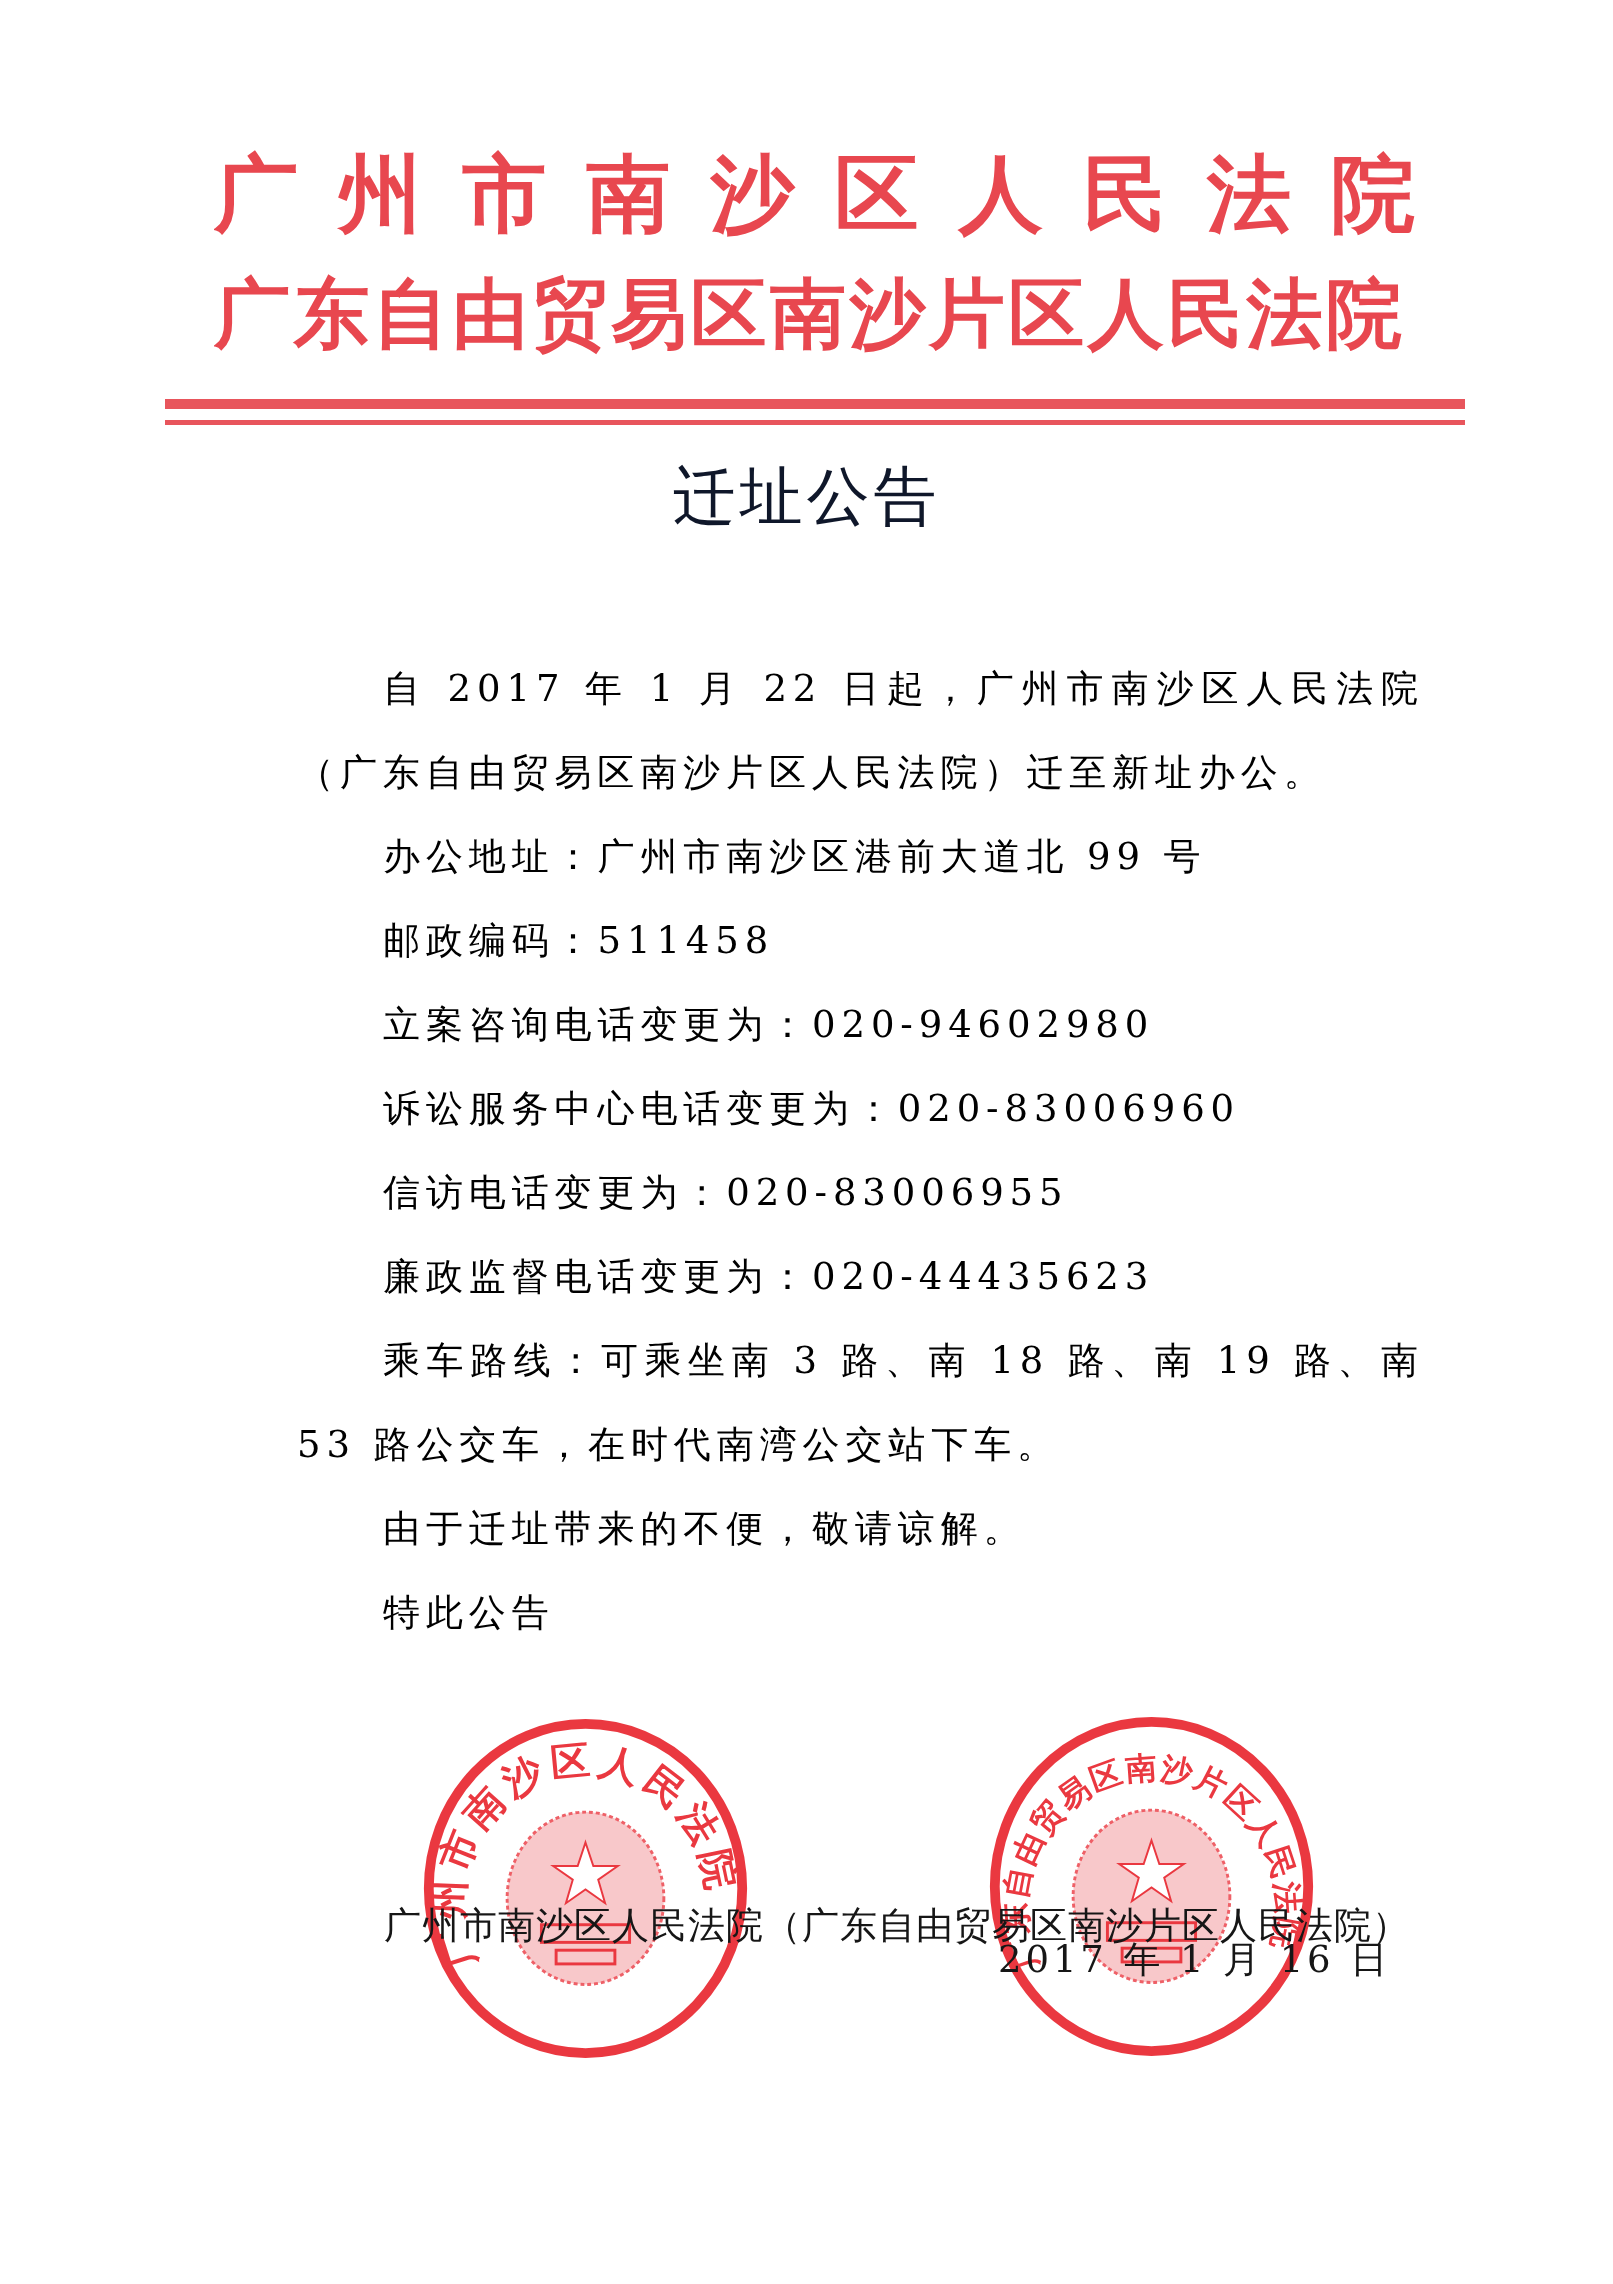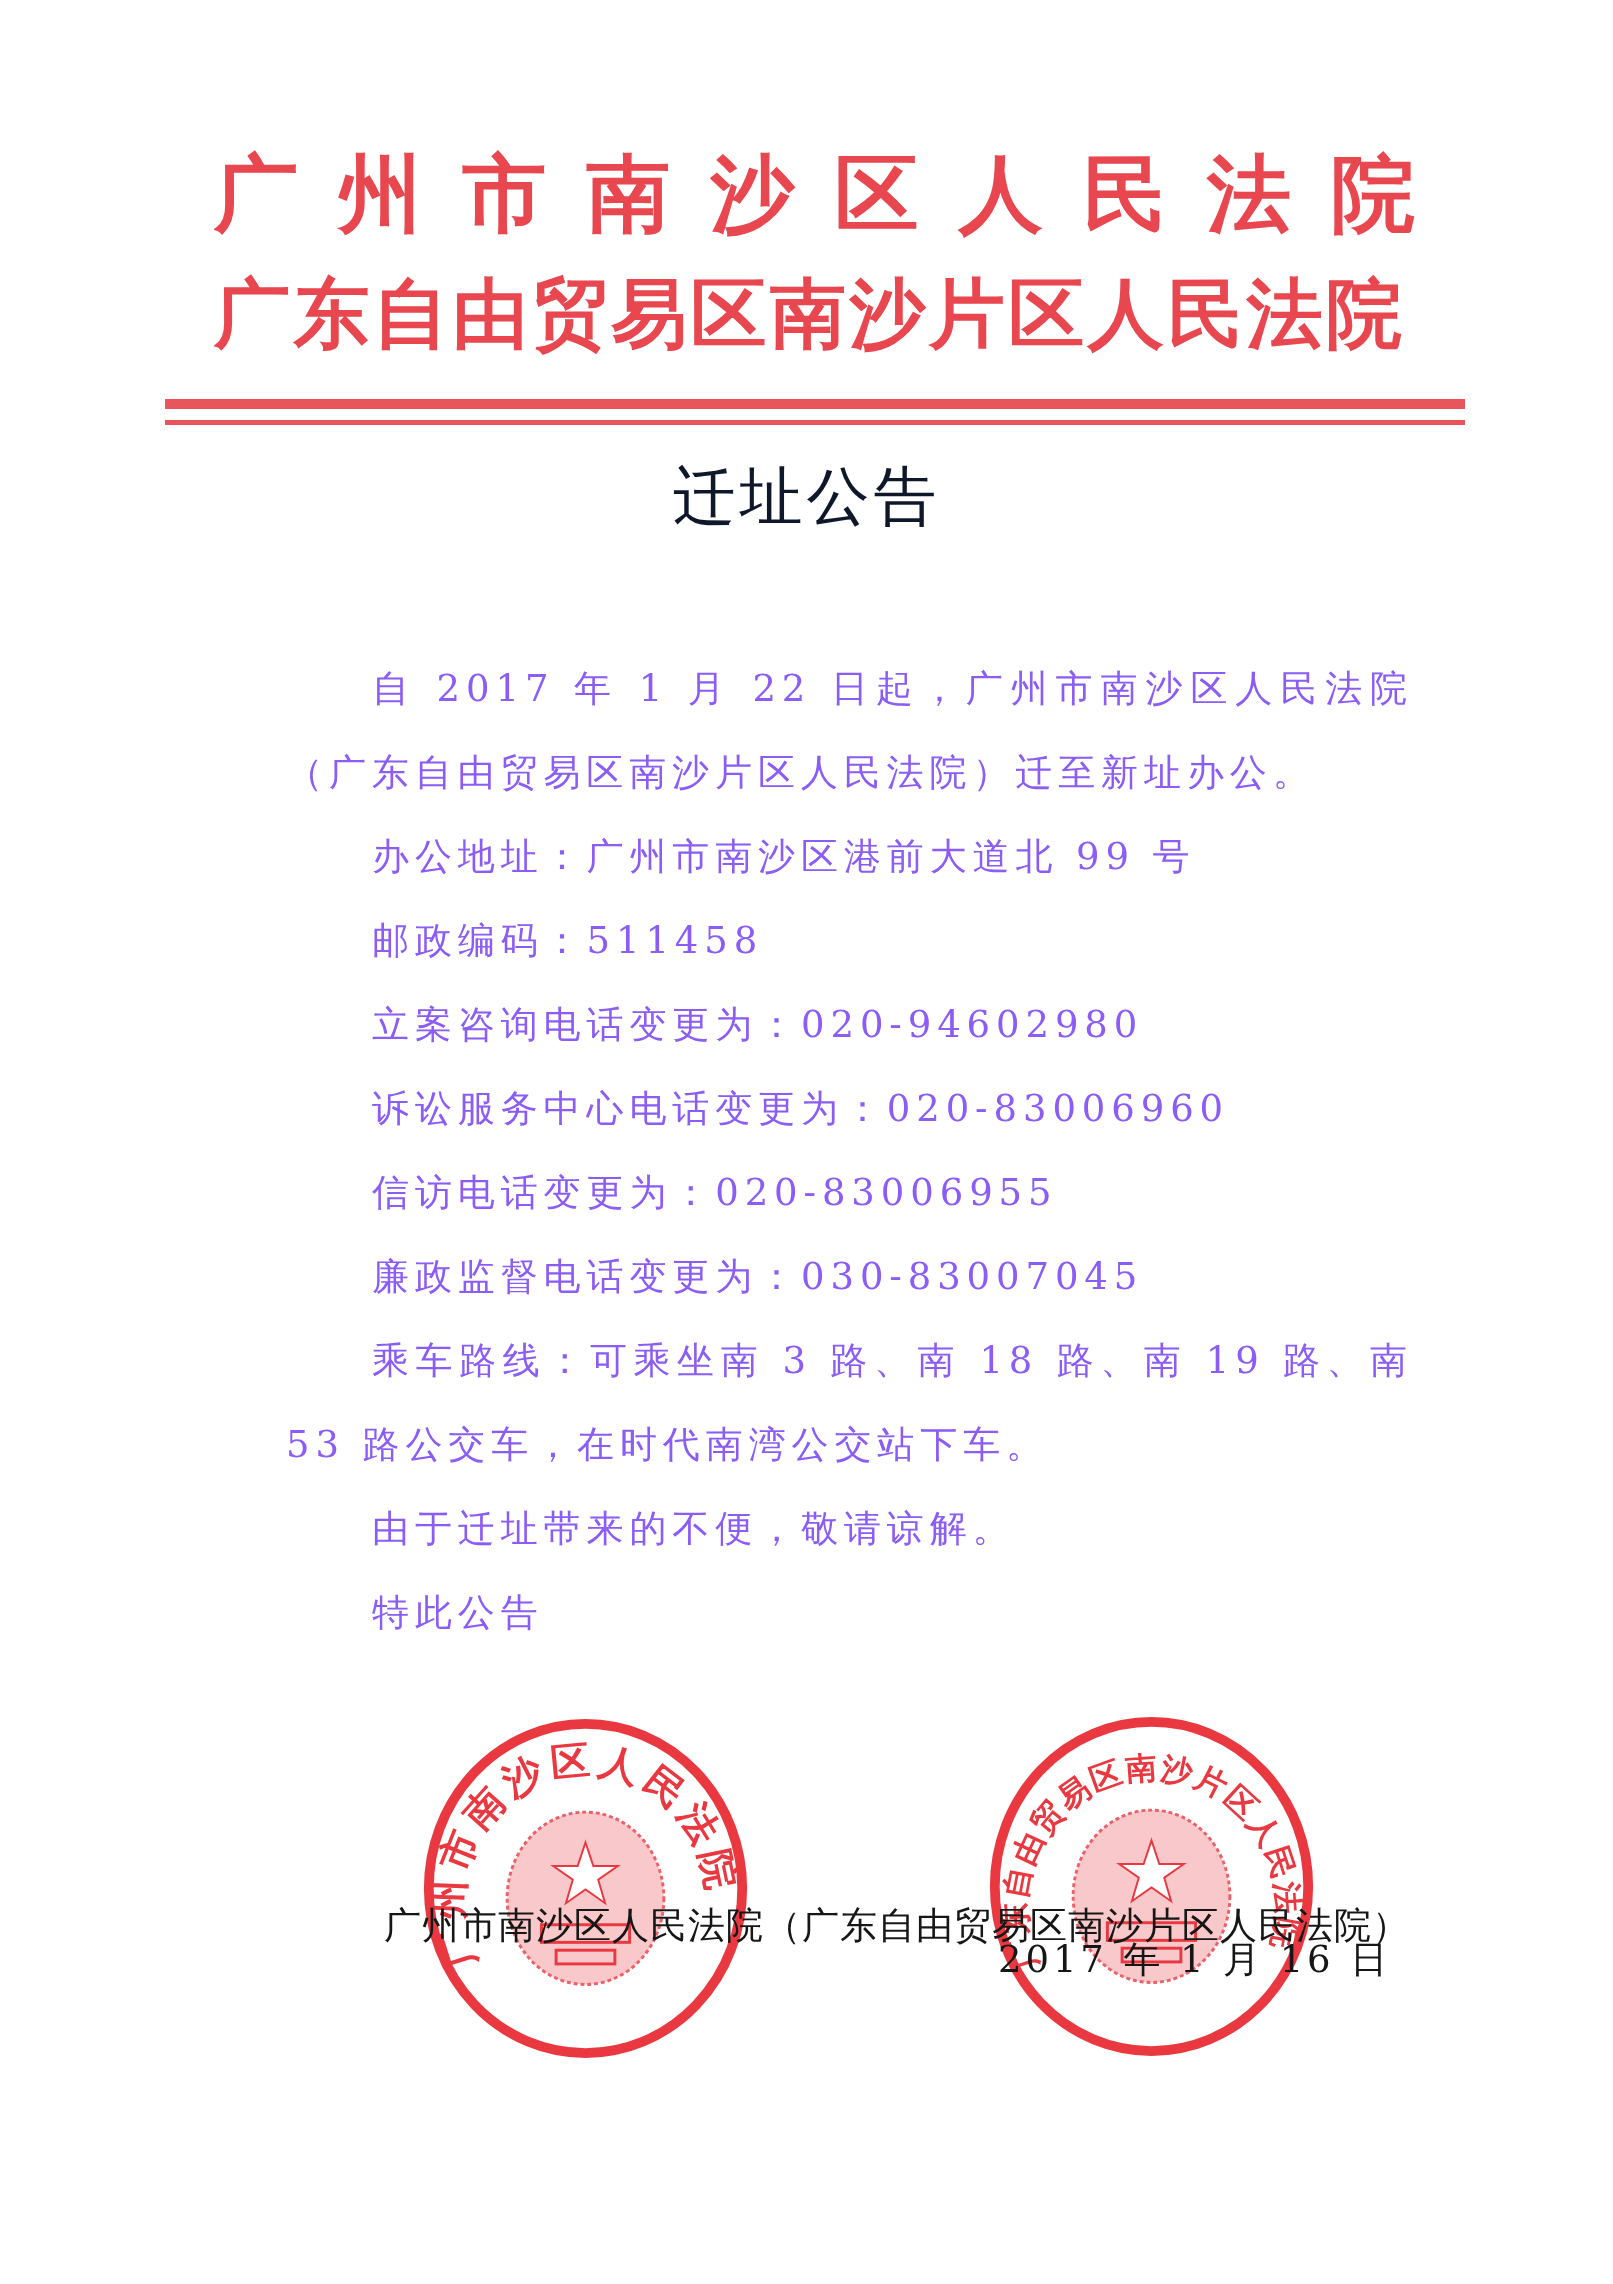--- a/index.html
+++ b/index.html
@@ -64,25 +64,25 @@
       text-align: center;
       font-family: "DejaVu Sans", "Liberation Sans", sans-serif;
       font-size: 63px;
       line-height: 88px;
       letter-spacing: 3.9px;
       color: #0f172a;
     }
 
     .body-text {
       position: absolute;
-      left: 286px;
+      left: 297px;
       width: 1127px;
       font-size: 37px;
       line-height: 84px;
-      color: #8b5cf6;
+      color: #000000;
       letter-spacing: 5.9px;
     }
     .para {
       margin: 0;
       text-indent: 86px;
       text-align: justify;
     }
 
     .signature {
       position: absolute;
@@ -132,21 +132,21 @@
 
   <div class="doc-title">迁址公告</div>
 
   <div class="body-text" style="top:647px;">
     <p class="para">自 2017 年 1 月 22 日起，广州市南沙区人民法院（广东自由贸易区南沙片区人民法院）迁至新址办公。</p>
     <p class="para">办公地址：广州市南沙区港前大道北 99 号</p>
     <p class="para">邮政编码：511458</p>
     <p class="para">立案咨询电话变更为：020-94602980</p>
     <p class="para">诉讼服务中心电话变更为：020-83006960</p>
     <p class="para">信访电话变更为：020-83006955</p>
-    <p class="para">廉政监督电话变更为：030-83007045</p>
+    <p class="para">廉政监督电话变更为：020-44435623</p>
     <p class="para">乘车路线：可乘坐南 3 路、南 18 路、南 19 路、南 53 路公交车，在时代南湾公交站下车。</p>
     <p class="para">由于迁址带来的不便，敬请谅解。</p>
     <p class="para">特此公告</p>
   </div>
 
   <div class="stamp stamp-1">
     <svg viewBox="0 0 340 350" xmlns="http://www.w3.org/2000/svg">
       <defs>
         <path id="arc1" d="M 60 250 A 125 130 0 1 1 280 250"></path>
       </defs>

